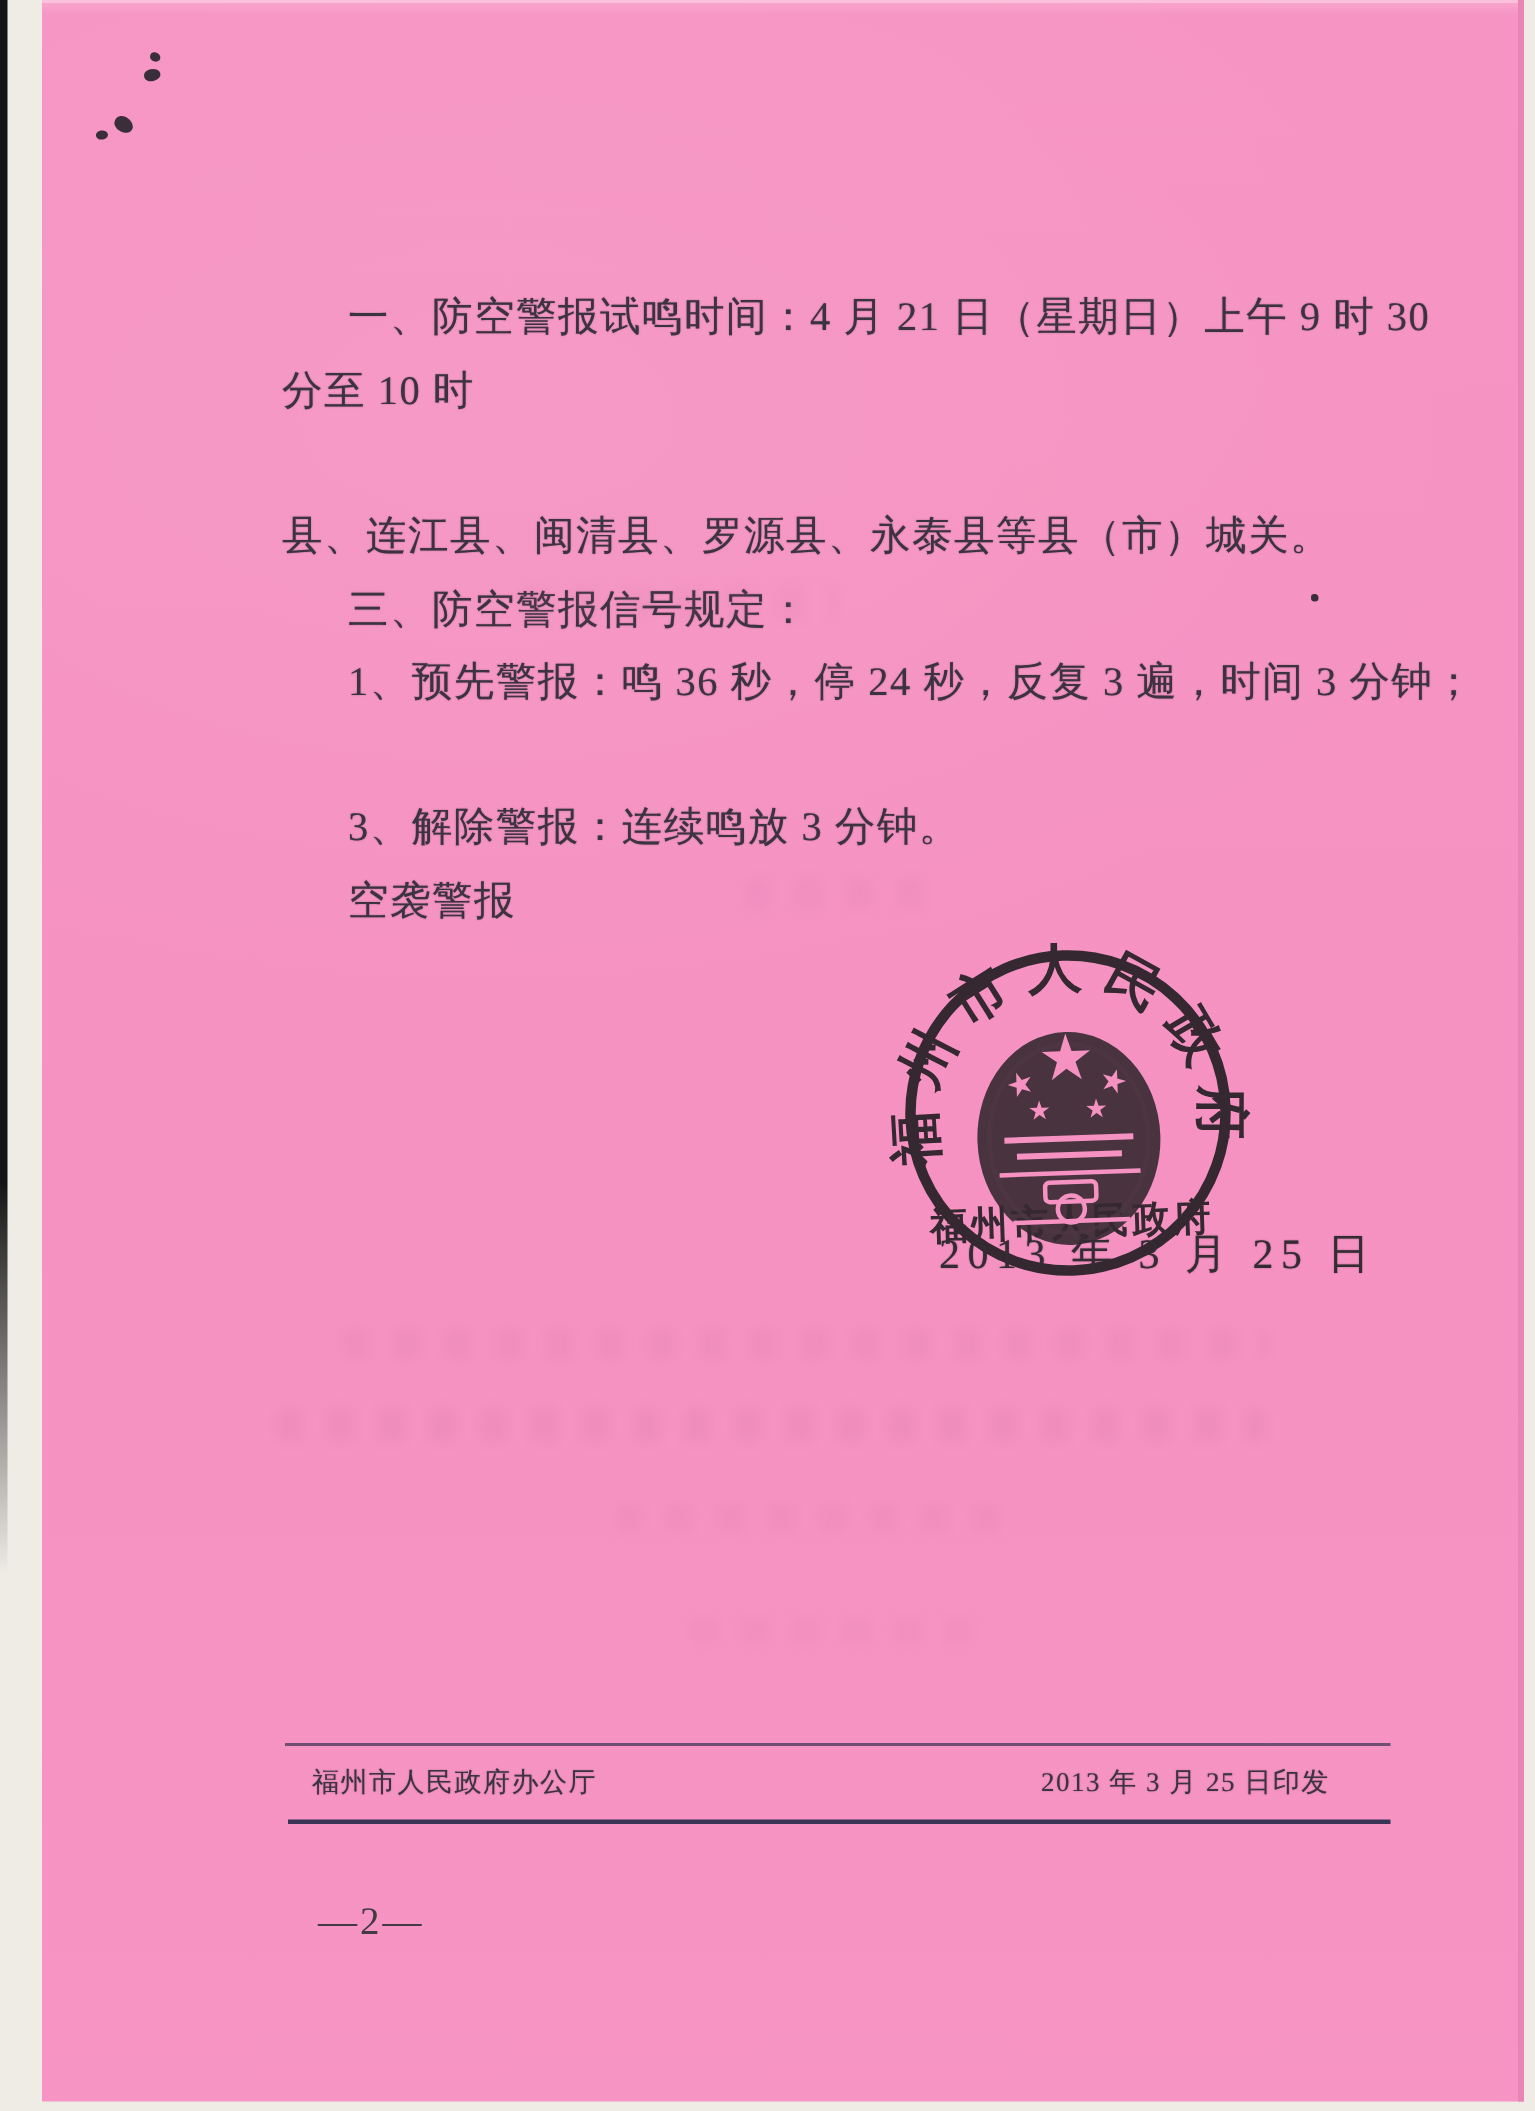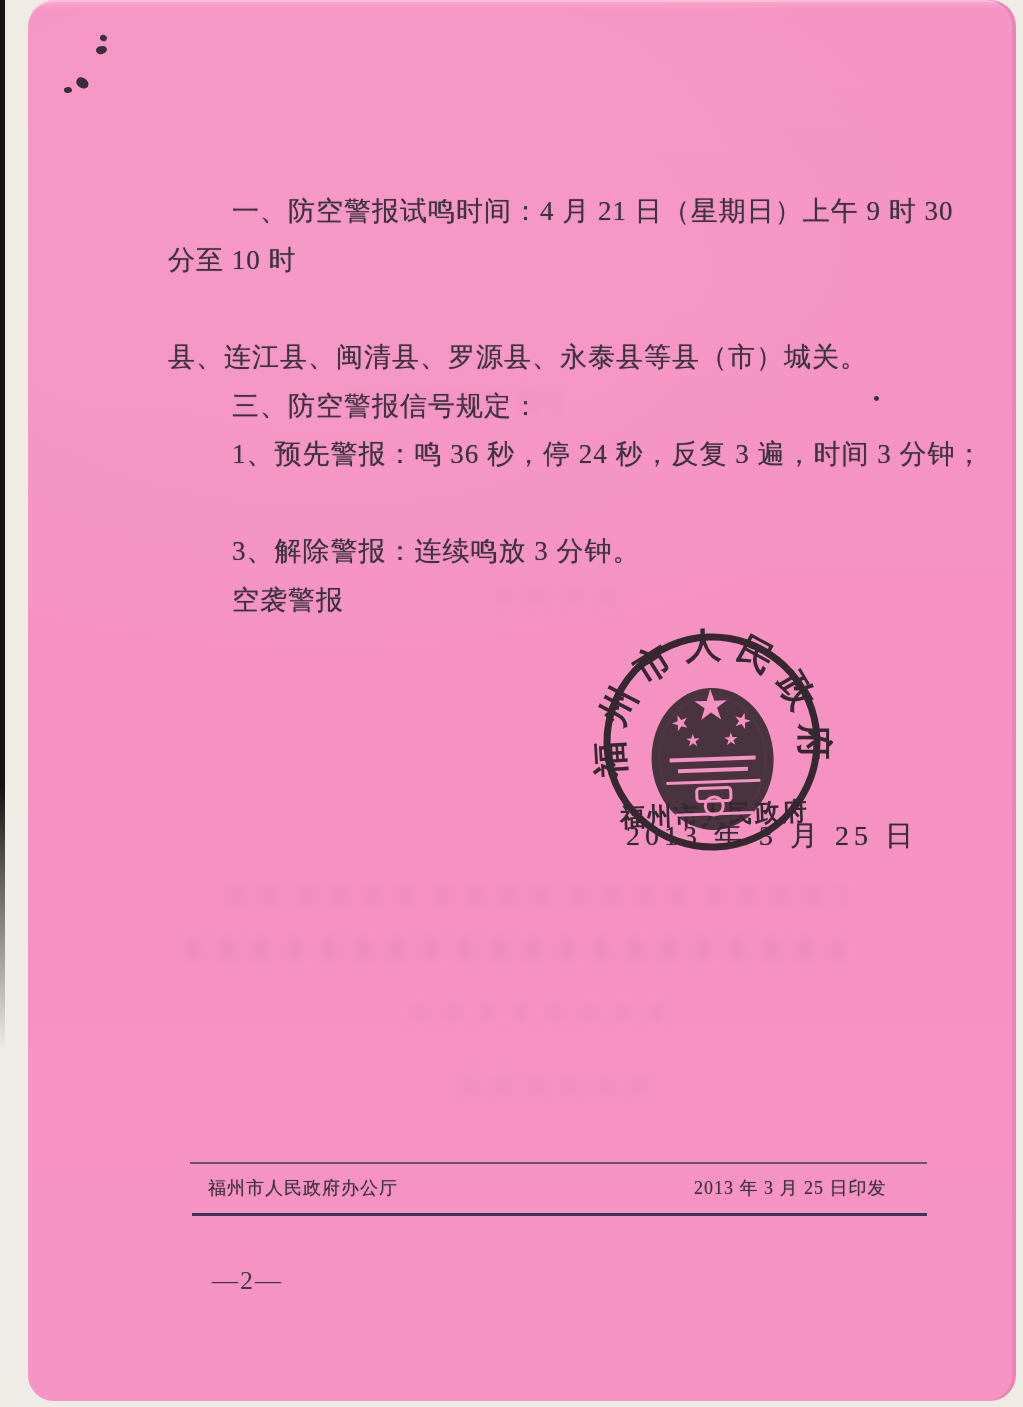--- a/index.html
+++ b/index.html
@@ -13,28 +13,27 @@
     position:absolute;left:0;top:0;width:5px;height:1050px;
     background:linear-gradient(#141414 0 75%,rgba(20,20,20,0) 100%);
   }
   
   .sheet{
     position:absolute;left:28px;top:0;width:988px;height:1401px;
     background:
       radial-gradient(1200px 700px at 30% 20%, rgba(255,255,255,0.05), rgba(0,0,0,0) 60%),
       linear-gradient(180deg,#f9a7ce 0,#f695c4 10px,#f592c2 55%,#f694c3 100%);
     box-shadow:inset -4px 0 0 #ea84b5, inset 0 2px 0 #fbc0da;
-    border-radius:26px;
   }
   .line{
     position:absolute;white-space:nowrap;
     font-size:27px;color:#3d3240;letter-spacing:1px;
     text-shadow:0 0 1px rgba(61,50,64,.55);
   }
-  .cont{left:140px;}  
+  .cont{left:160px;}  
   .ind{left:204px;}   
 
   
   .seal{position:absolute;left:549px;top:607px;opacity:.95;transform:rotate(-2deg);}
   .seal-ring{fill:none;stroke:#2b2329;stroke-width:7px;}
   .seal-arc{font-size:36px;font-weight:bold;fill:#2b2329;letter-spacing:12px;
     font-family:"Liberation Serif","DejaVu Serif",serif;}
   .seal-inner{font-size:25px;font-weight:bold;fill:#2b2329;letter-spacing:2px;
     text-anchor:middle;font-family:"Liberation Serif","DejaVu Serif",serif;}
   .seal-date{

